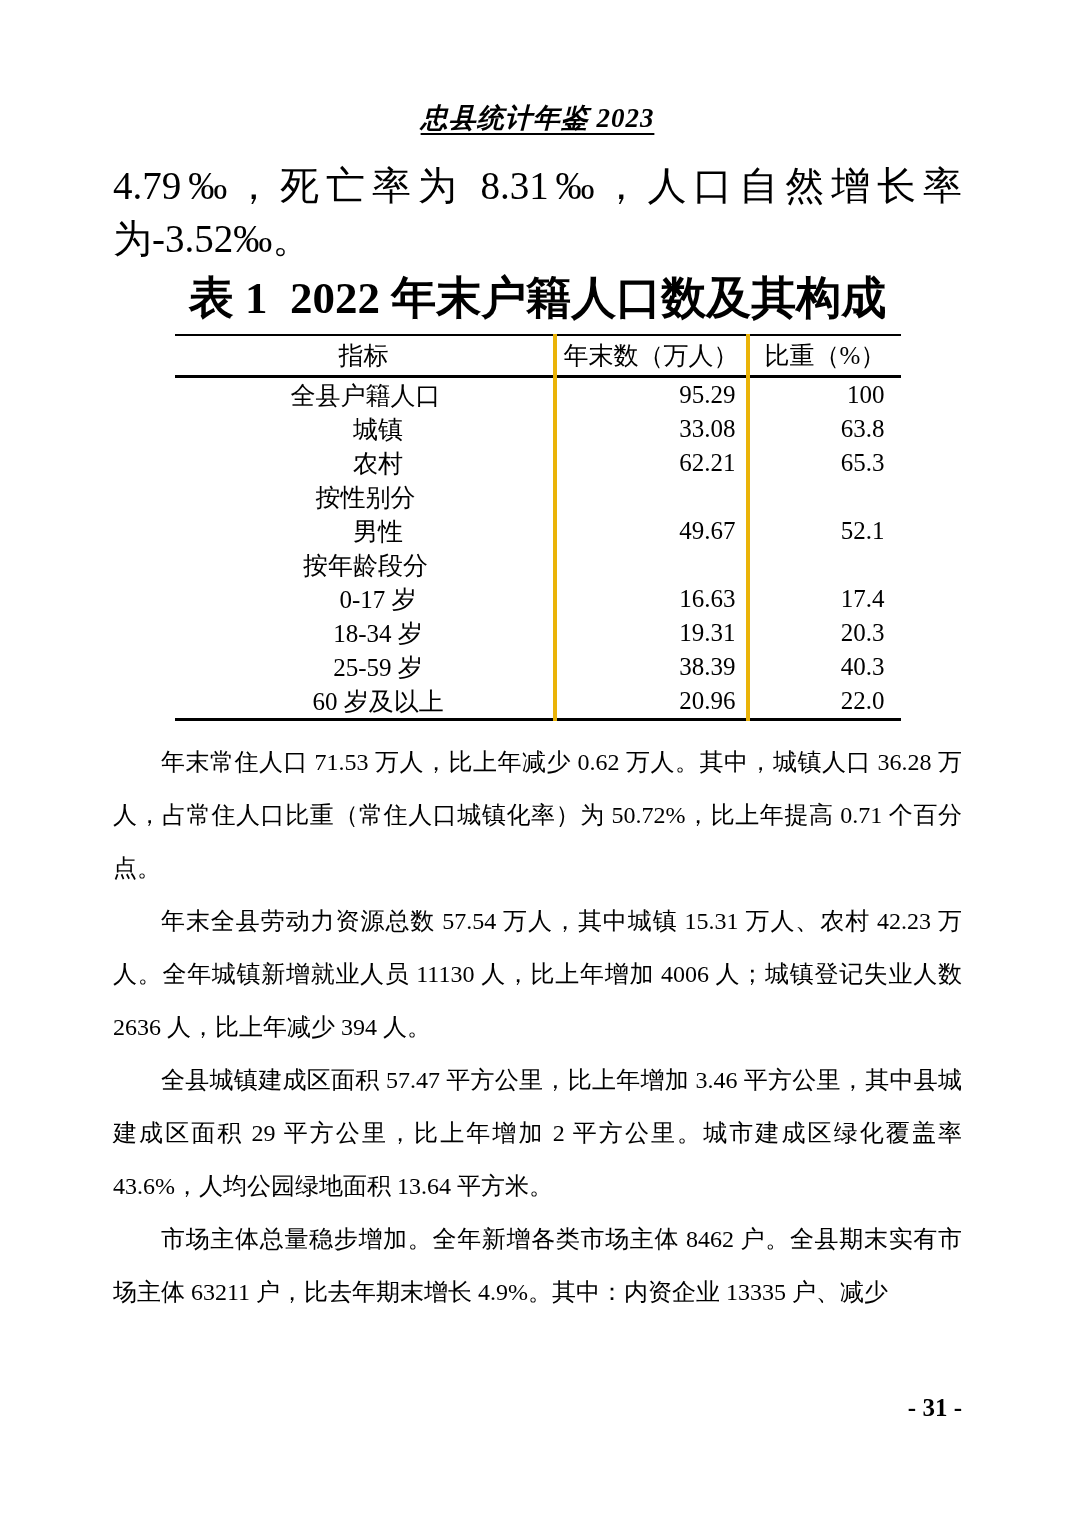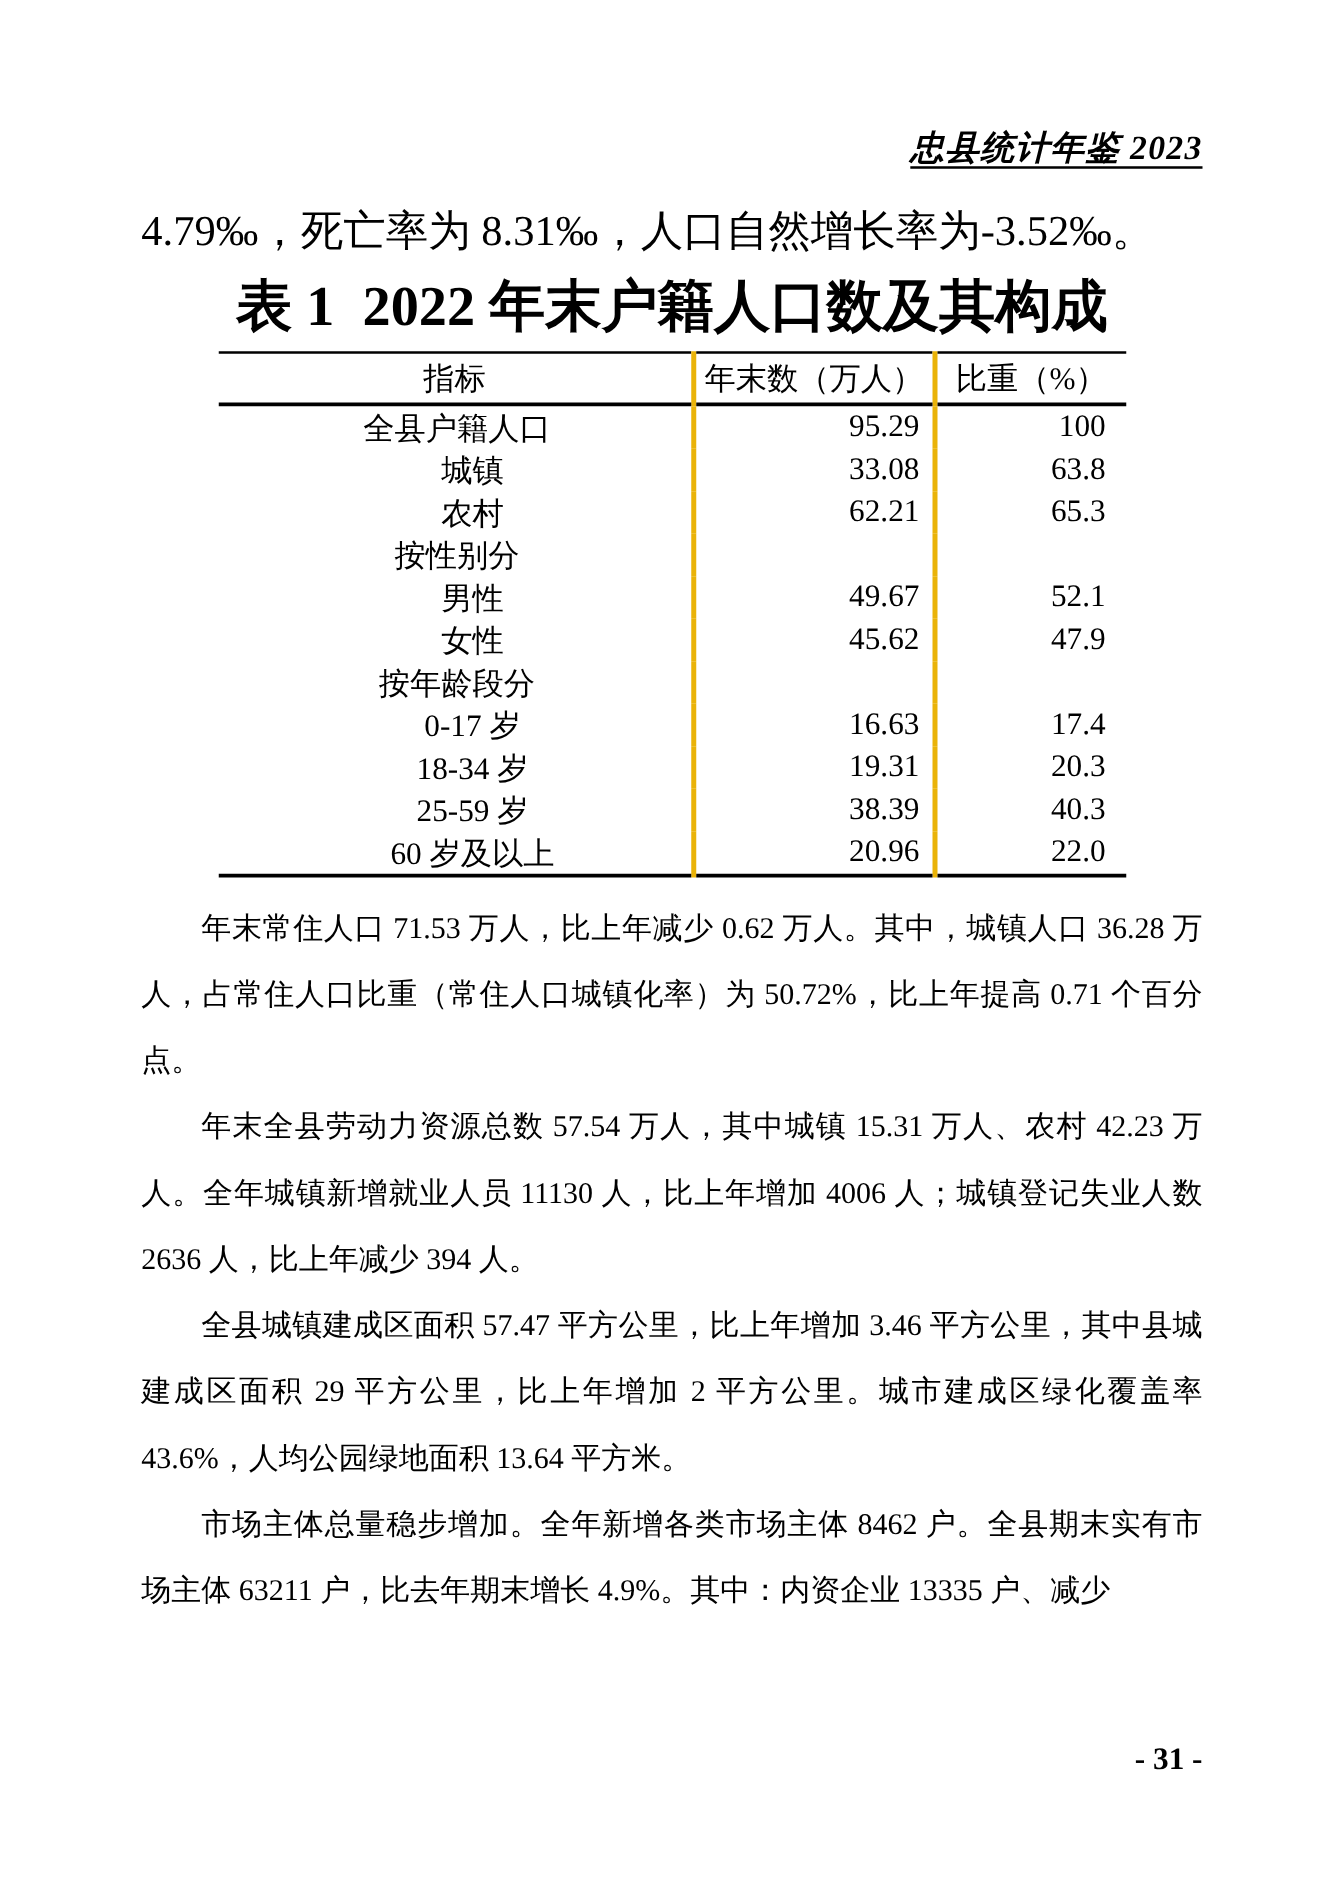--- a/index.html
+++ b/index.html
@@ -16,36 +16,36 @@
     font-family: "Liberation Serif", "DejaVu Serif", serif;
     overflow: hidden;
     box-sizing: border-box;
   }
   .content {
     margin: 0 112px 0 113px;
   }
   
   .doc-header {
     padding-top: 98px;
-    text-align: right;
+    text-align: center;
     line-height: 40px;
     height: 40px;
   }
   .doc-header .header-text {
     font-size: 27px;
     font-weight: bold;
     font-style: italic;
     text-decoration: underline;
     text-underline-offset: 6px;
     letter-spacing: 1px;
   }
   
   .intro {
     margin: 21px 0 0 0;
-    font-size: 34px;
+    font-size: 39px;
     line-height: 53px;
     text-align: justify;
   }
   
   .table-title {
     margin: 10px 0 0 0;
     text-align: center;
     font-size: 45px;
     font-weight: bold;
     line-height: 46px;
@@ -163,25 +163,20 @@
         <tr>
           <td class="ind sep">按性别分</td>
           <td class="num sep"></td>
           <td class="pct"></td>
         </tr>
         <tr class="indent">
           <td class="ind sep">男性</td>
           <td class="num sep">49.67</td>
           <td class="pct">52.1</td>
         </tr>
-        <tr class="indent">
-          <td class="ind sep">女性</td>
-          <td class="num sep">45.62</td>
-          <td class="pct">47.9</td>
-        </tr>
         <tr>
           <td class="ind sep">按年龄段分</td>
           <td class="num sep"></td>
           <td class="pct"></td>
         </tr>
         <tr class="indent">
           <td class="ind sep">0-17 岁</td>
           <td class="num sep">16.63</td>
           <td class="pct">17.4</td>
         </tr>

